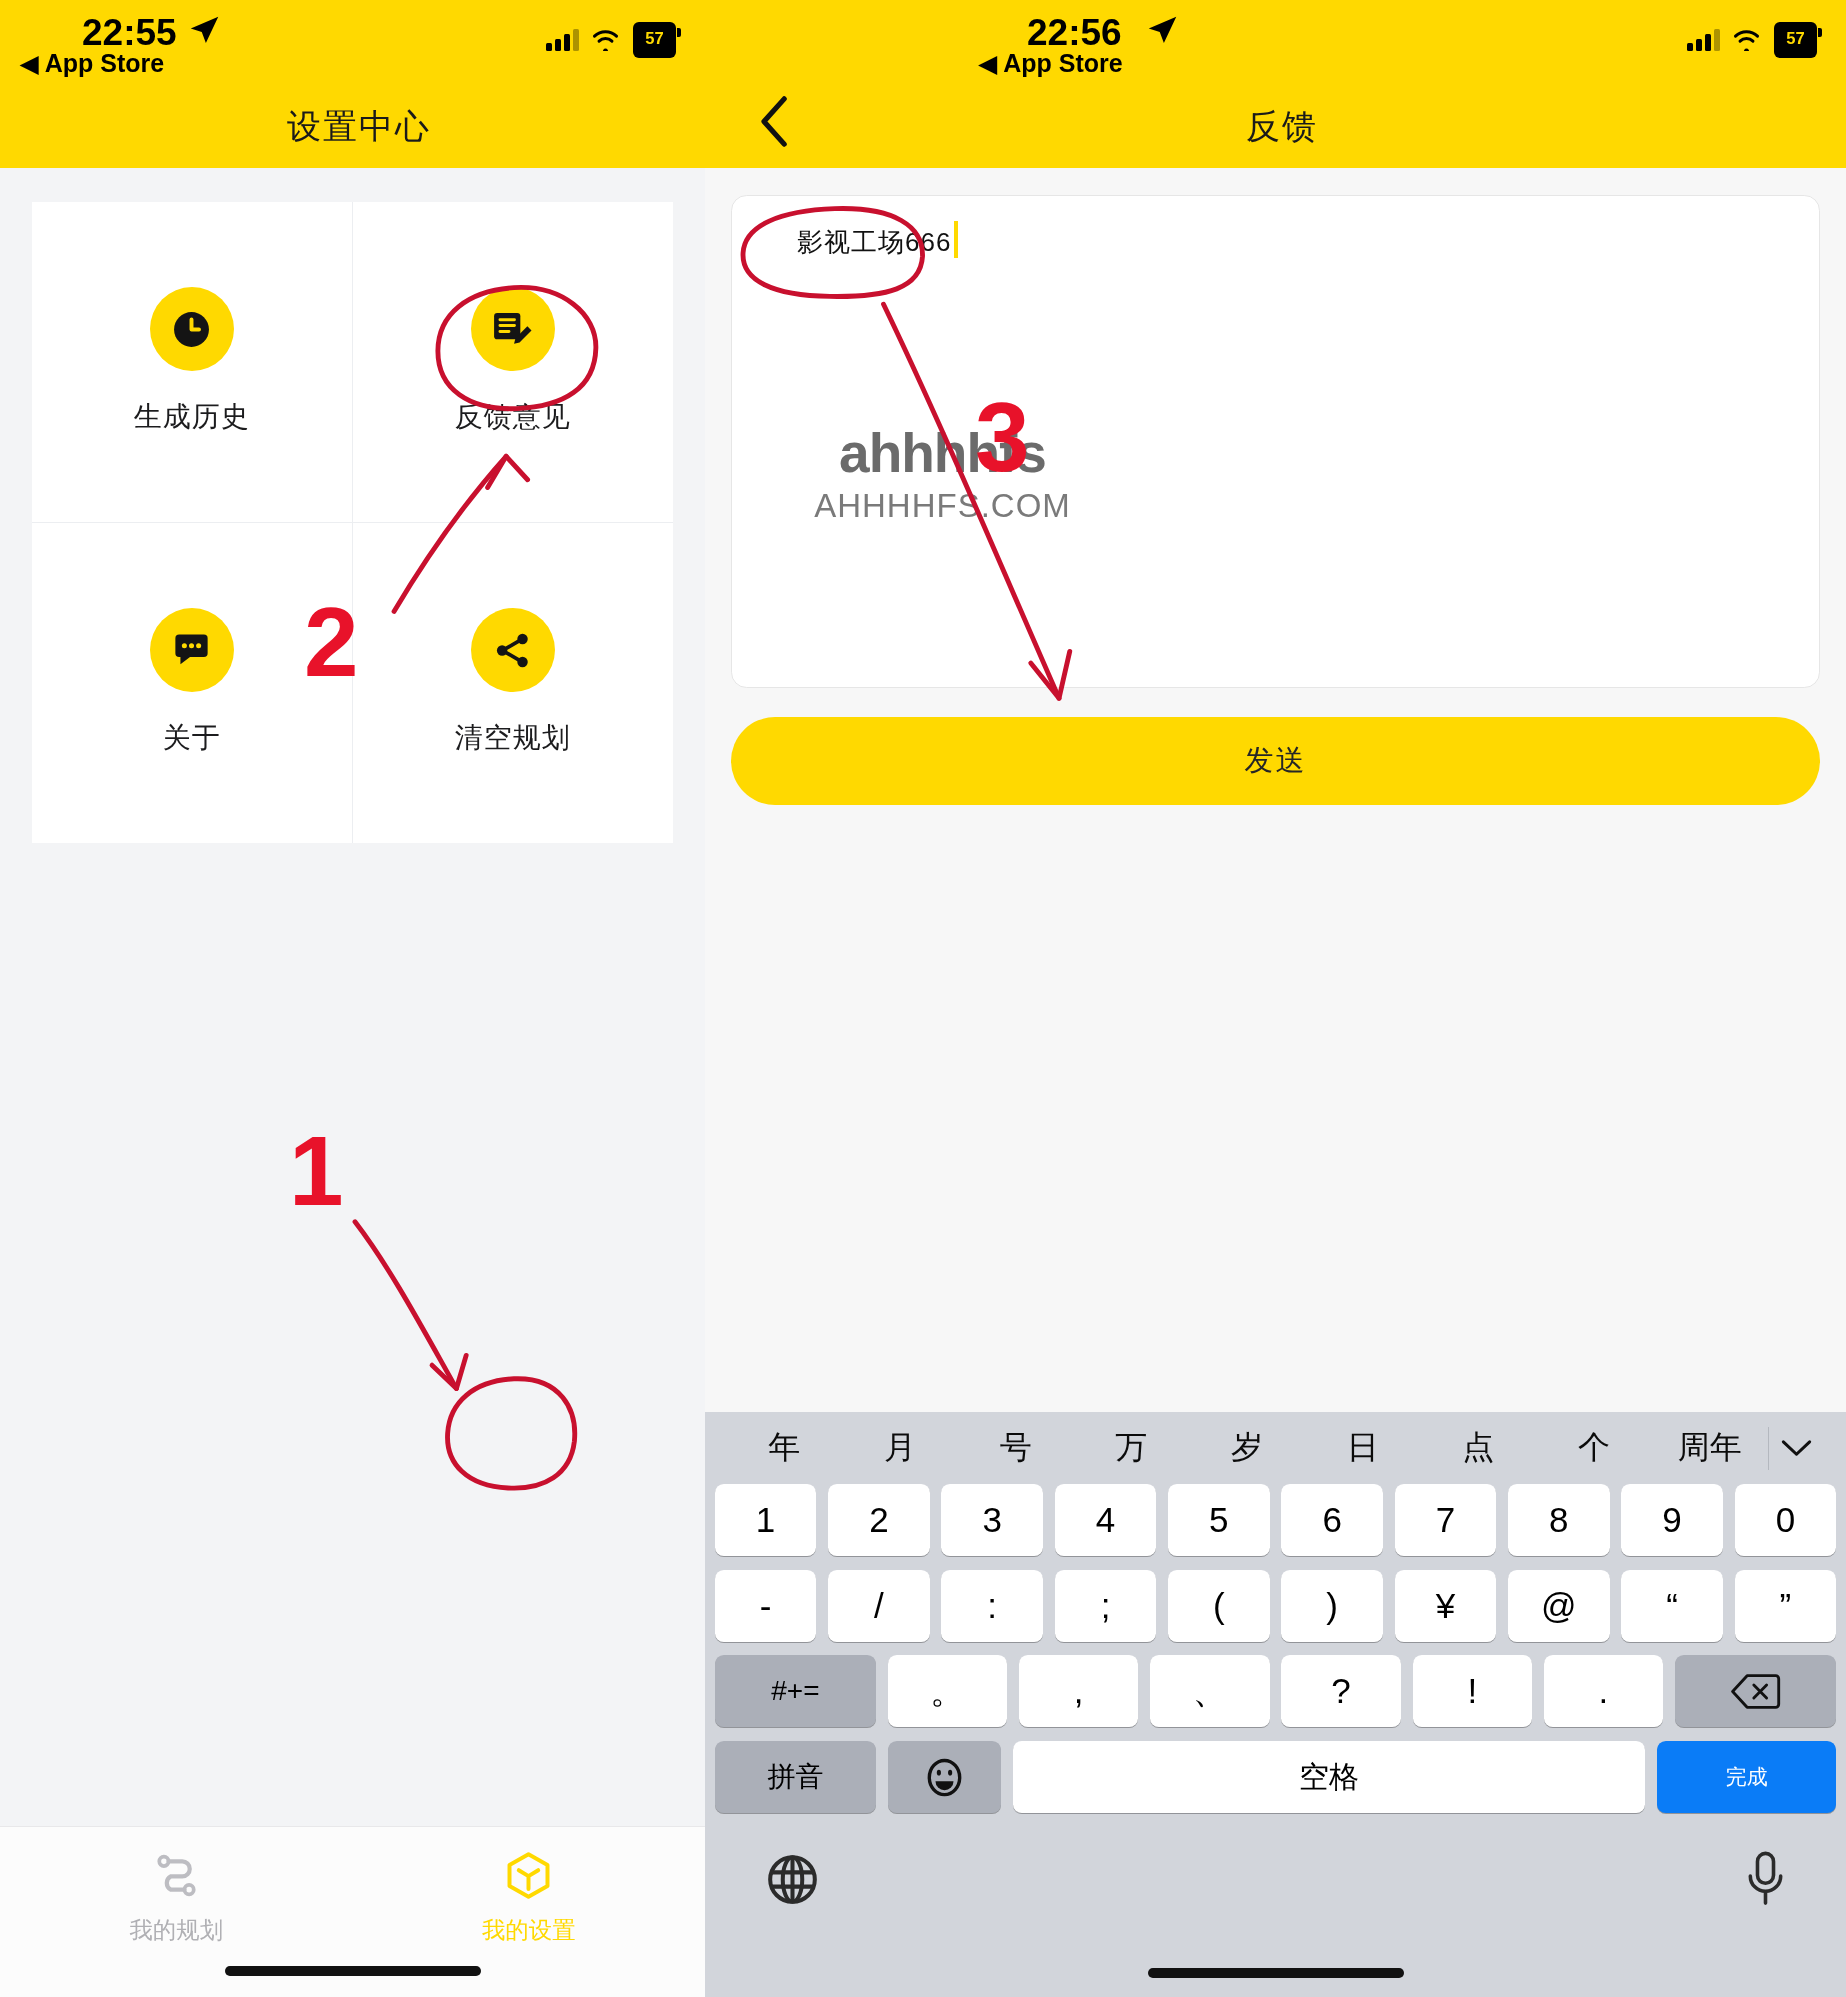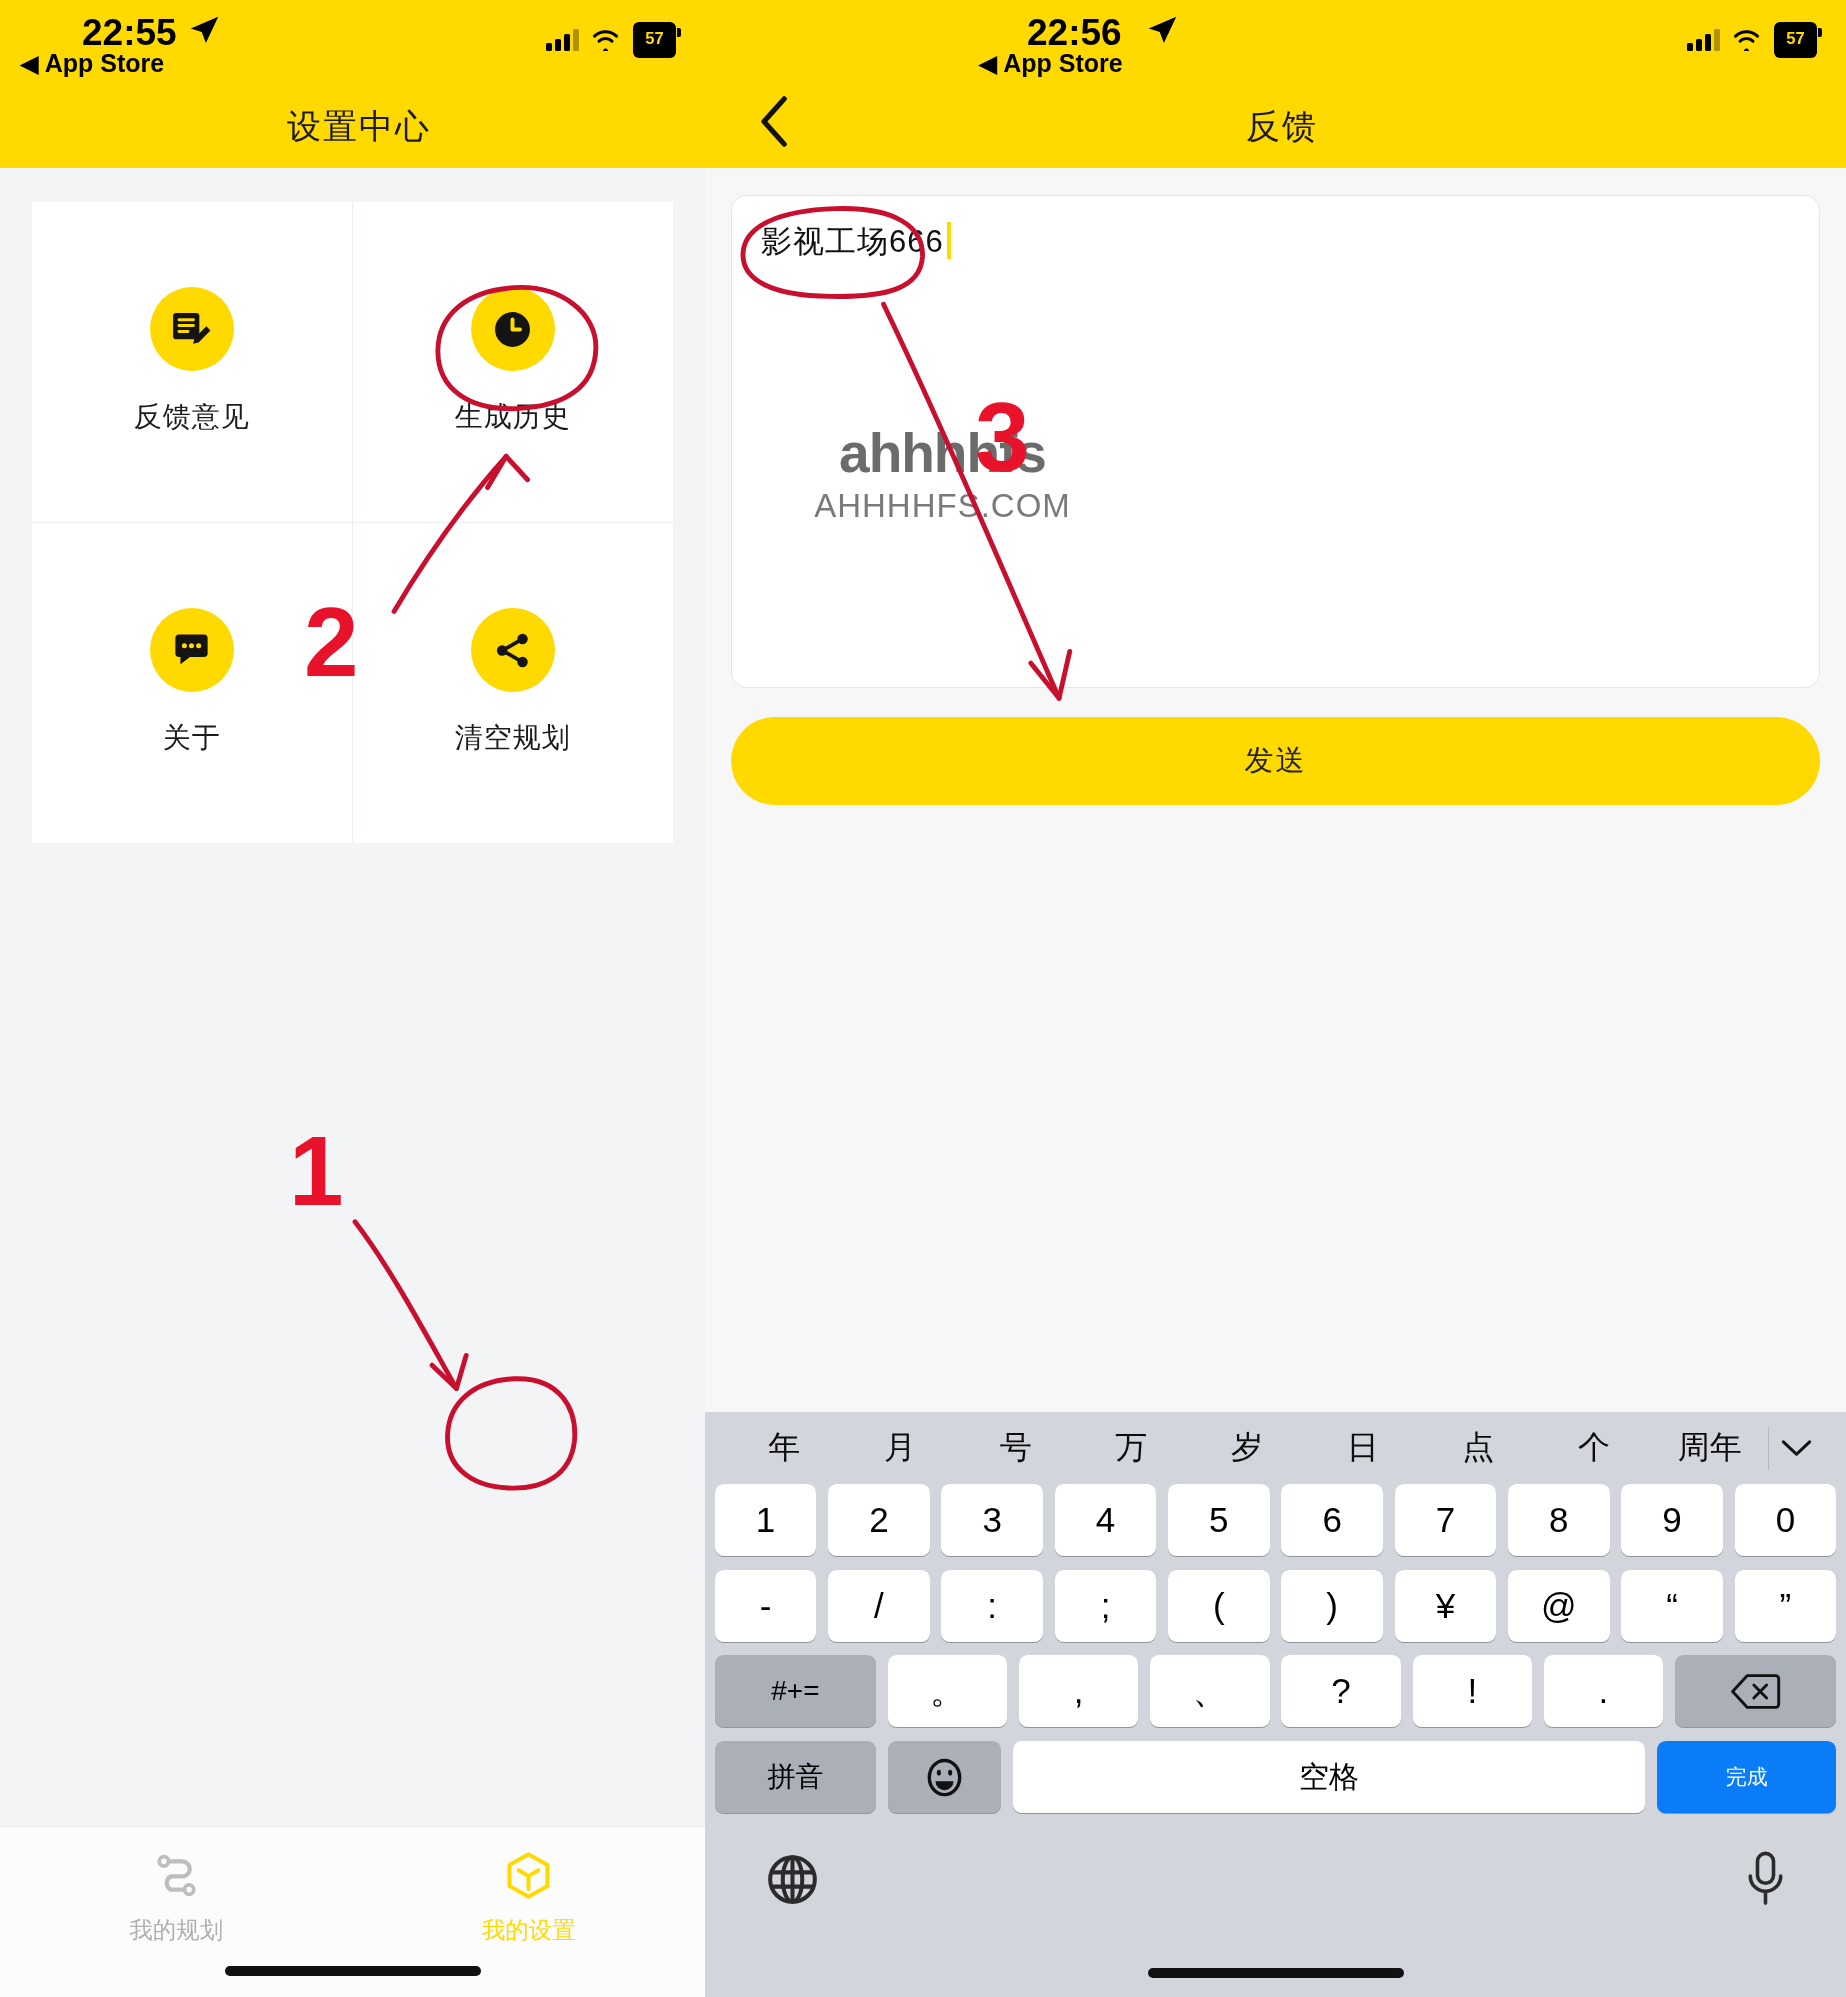--- a/index.html
+++ b/index.html
@@ -137,22 +137,22 @@
   .textarea-box {
     position: absolute;
     left: 26px; top: 27px;
     width: 1089px; height: 493px;
     background: #fff;
     border: 1px solid #e6e6e6;
     border-radius: 15.6px;
     padding: 25px 29px;
   }
   .ta-text {
-    font-size: 31px; color: #111; letter-spacing: 1px;
-    position: relative; display: inline-block;
+    font-size: 26px; color: #111; letter-spacing: 1px;
+    position: relative; display: inline-block; margin-left: 36px;
   }
   .ta-caret {
     display: inline-block; width: 3.9px; height: 37px;
     background: #FFD900; vertical-align: -6.8px; margin-left: 2.9px;
   }
   .send-btn {
     position: absolute;
     left: 26px; top: 549px;
     width: 1089px; height: 88px;
     background: #FFD900;
@@ -263,37 +263,37 @@
       <div class="navbar">
         <div class="nav-title">设置中心</div>
       </div>
     </div>
 
     <div class="page-bg">
       <div class="grid-card">
 
         <div class="grid-cell">
           <div class="circ">
+            <svg width="45" height="45" viewBox="0 0 24 24">
+              <circle cx="12" cy="12" r="9.3" fill="#141414"></circle>
+              <path d="M12 6.6 V12 H16" stroke="#FFD900" stroke-width="2.1" fill="none" stroke-linecap="round" stroke-linejoin="round"></path>
+            </svg>
+          </div>
+          <div class="cell-label">生成历史</div>
+        </div>
+
+        <div class="grid-cell">
+          <div class="circ">
             <svg width="47" height="47" viewBox="0 0 24 24">
               <path d="M4.2 3.6 h10.2 a1.6 1.6 0 0 1 1.6 1.6 v10.2 a1.6 1.6 0 0 1 -1.6 1.6 h-10.2 a1.6 1.6 0 0 1 -1.6 -1.6 v-10.2 a1.6 1.6 0 0 1 1.6 -1.6 z" fill="#141414"></path>
               <path d="M5.6 7 h7.4 M5.6 10 h7.4 M5.6 13 h4.6" stroke="#FFD900" stroke-width="1.5" stroke-linecap="round"></path>
               <path d="M19.6 10.4 l2.1 2.1 l-6.1 6.1 l-2.8 .7 l .7 -2.8 z" fill="#141414"></path>
             </svg>
           </div>
           <div class="cell-label">反馈意见</div>
-        </div>
-
-        <div class="grid-cell">
-          <div class="circ">
-            <svg width="45" height="45" viewBox="0 0 24 24">
-              <circle cx="12" cy="12" r="9.3" fill="#141414"></circle>
-              <path d="M12 6.6 V12 H16" stroke="#FFD900" stroke-width="2.1" fill="none" stroke-linecap="round" stroke-linejoin="round"></path>
-            </svg>
-          </div>
-          <div class="cell-label">生成历史</div>
         </div>
 
         <div class="grid-cell">
           <div class="circ">
             <svg width="45" height="45" viewBox="0 0 24 24">
               <path d="M3.4 5.4 a2 2 0 0 1 2 -2 h13.2 a2 2 0 0 1 2 2 v8.1 a2 2 0 0 1 -2 2 h-7.4 l-5.1 3.8 v-3.8 h-0.7 a2 2 0 0 1 -2 -2 z" fill="#141414"></path>
               <circle cx="8.2" cy="9.5" r="1.35" fill="#FFD900"></circle>
               <circle cx="12" cy="9.5" r="1.35" fill="#FFD900"></circle>
               <circle cx="15.8" cy="9.5" r="1.35" fill="#FFD900"></circle>
             </svg>

